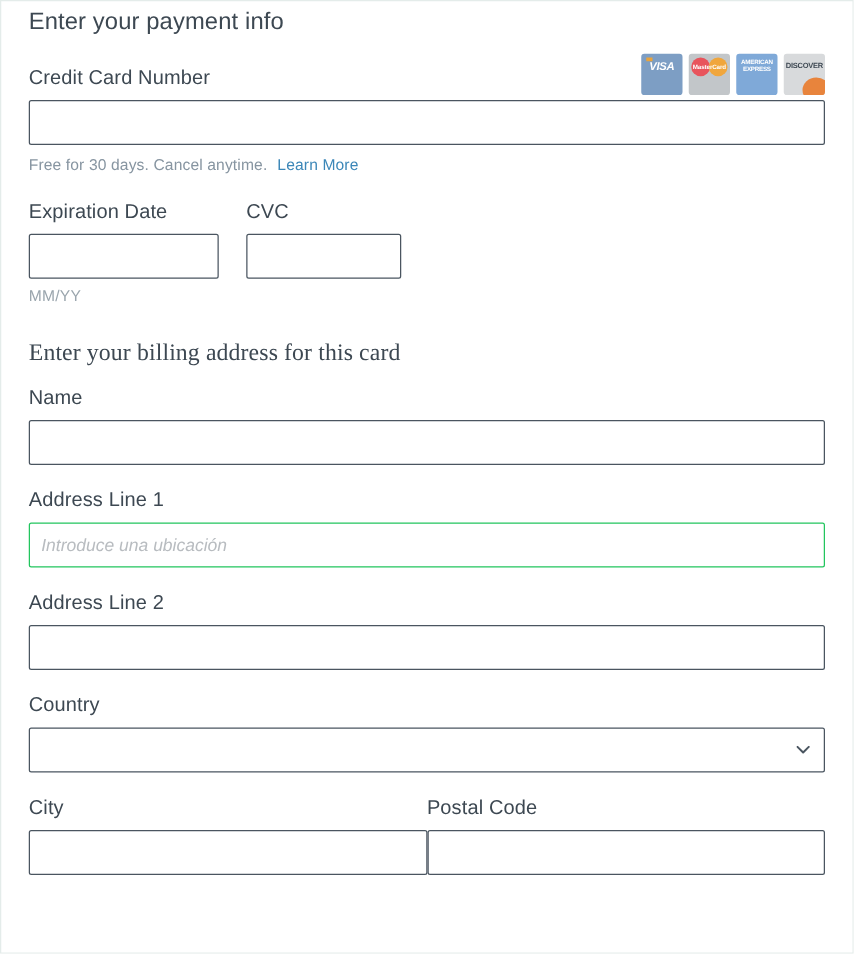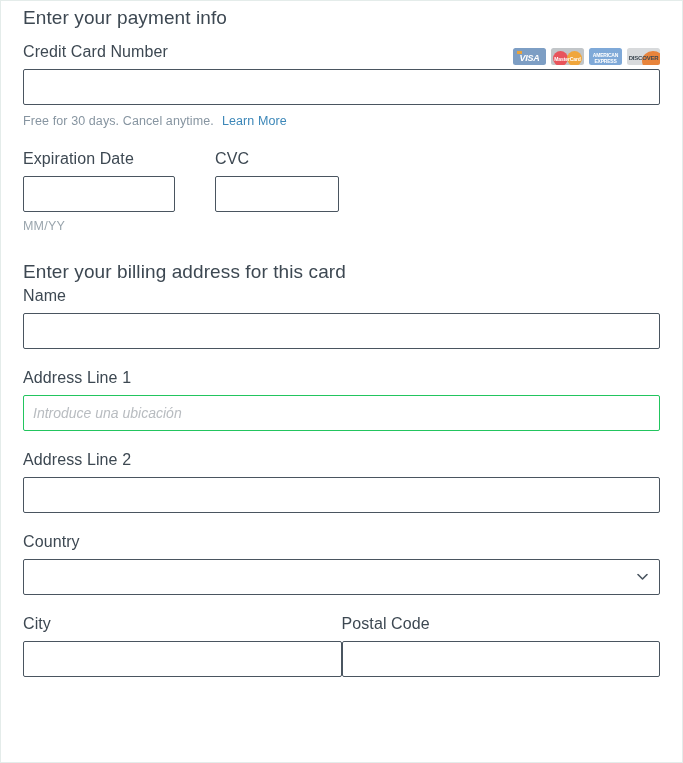--- a/index.html
+++ b/index.html
@@ -18,21 +18,21 @@
   }
   .inner { padding: 0 22px 0 22px; }
 
   .section-title {
     font-size: 19px;
     font-weight: 400;
     color: #3d4852;
     letter-spacing: 0.1px;
     margin: 6px 0 14px 0;
   }
-  .section-title.second { margin-top: 28px; margin-bottom: 4px; }
+  .section-title.second { margin-top: 28px; margin-bottom: 16px; font-family: Liberation Serif, serif; }
 
   .field-label {
     font-size: 16px;
     color: #3d4852;
     margin-bottom: 8px;
     display: block;
     letter-spacing: 0.1px;
   }
 
   .input-box {
@@ -63,21 +63,21 @@
     align-items: flex-end;
     justify-content: space-between;
   }
   .card-icons {
     display: flex;
     gap: 5px;
     margin-bottom: 4px;
   }
 
   .card-icon {
-    width: 33px; height: 17px;
+    width: 33px; height: 33px;
     border-radius: 2.5px;
     position: relative;
     overflow: hidden;
     display: block;
   }
   .ci-visa { background: #7d9ec4; }
   .ci-visa .vtext {
     position: absolute; left: 0; right: 0; top: 5px;
     text-align: center;
     font-size: 9px; font-weight: bold; font-style: italic;
@@ -124,21 +124,21 @@
     color: #8795a1;
     letter-spacing: 0.1px;
   }
   .helper-row .link {
     color: #3c87b8;
     margin-left: 8px;
     text-decoration: none;
     cursor: pointer;
   }
 
-  .two-col { display: flex; gap: 40px; margin-top: 22px; }
+  .two-col { display: flex; gap: 22px; margin-top: 22px; }
   .col-exp { width: 152px; }
   .col-cvc { width: 124px; }
   .hint {
     font-size: 12.5px;
     color: #9aa5ad;
     margin-top: 7px;
     letter-spacing: 0.2px;
   }
 
   .field-block { margin-top: 20px; }

